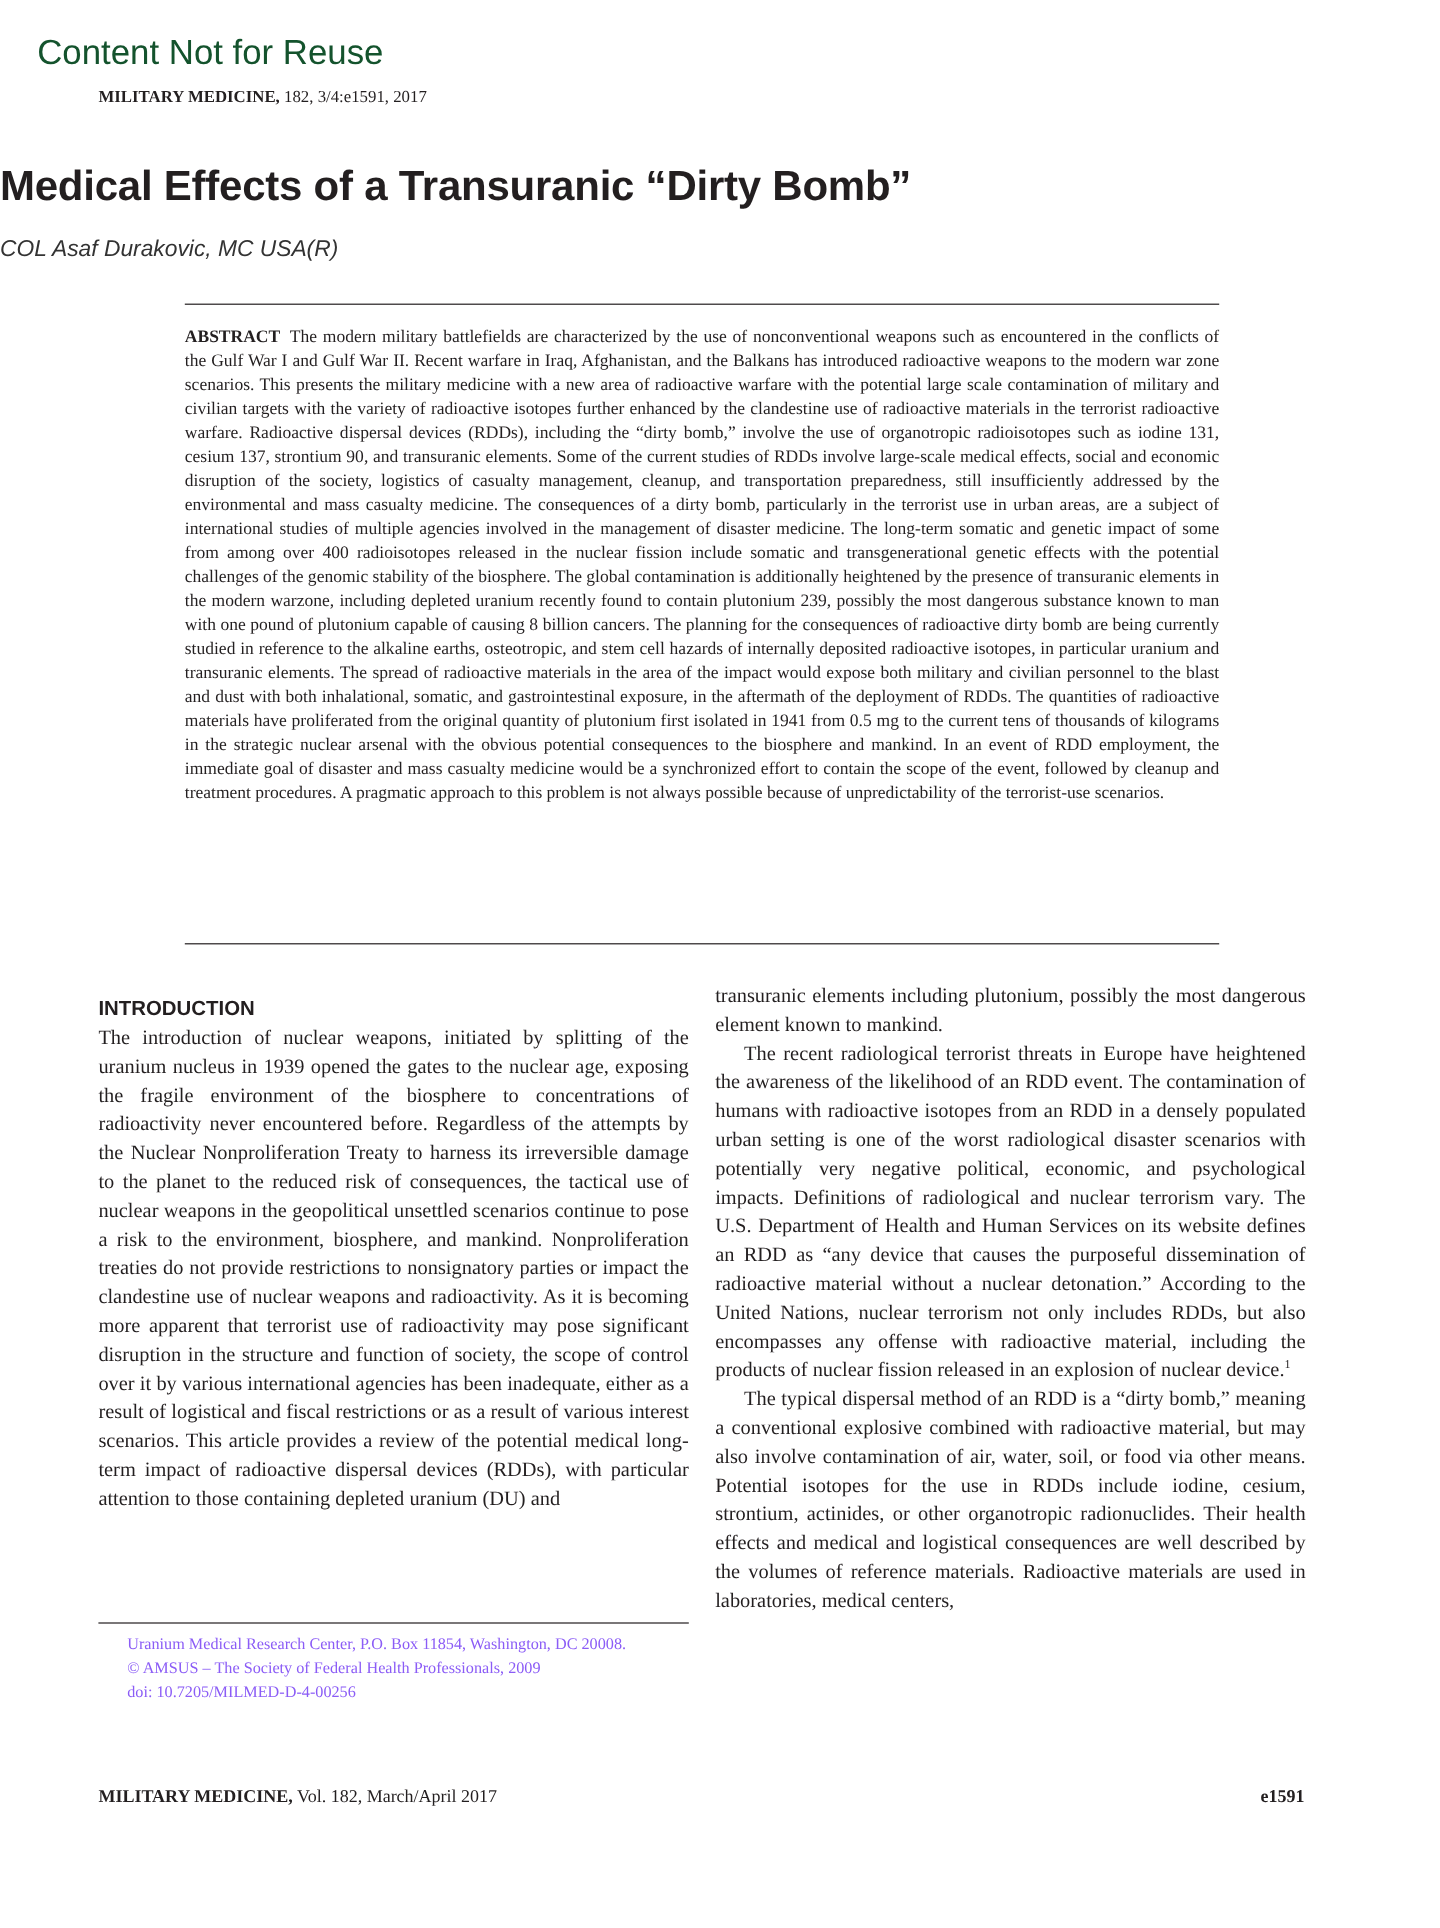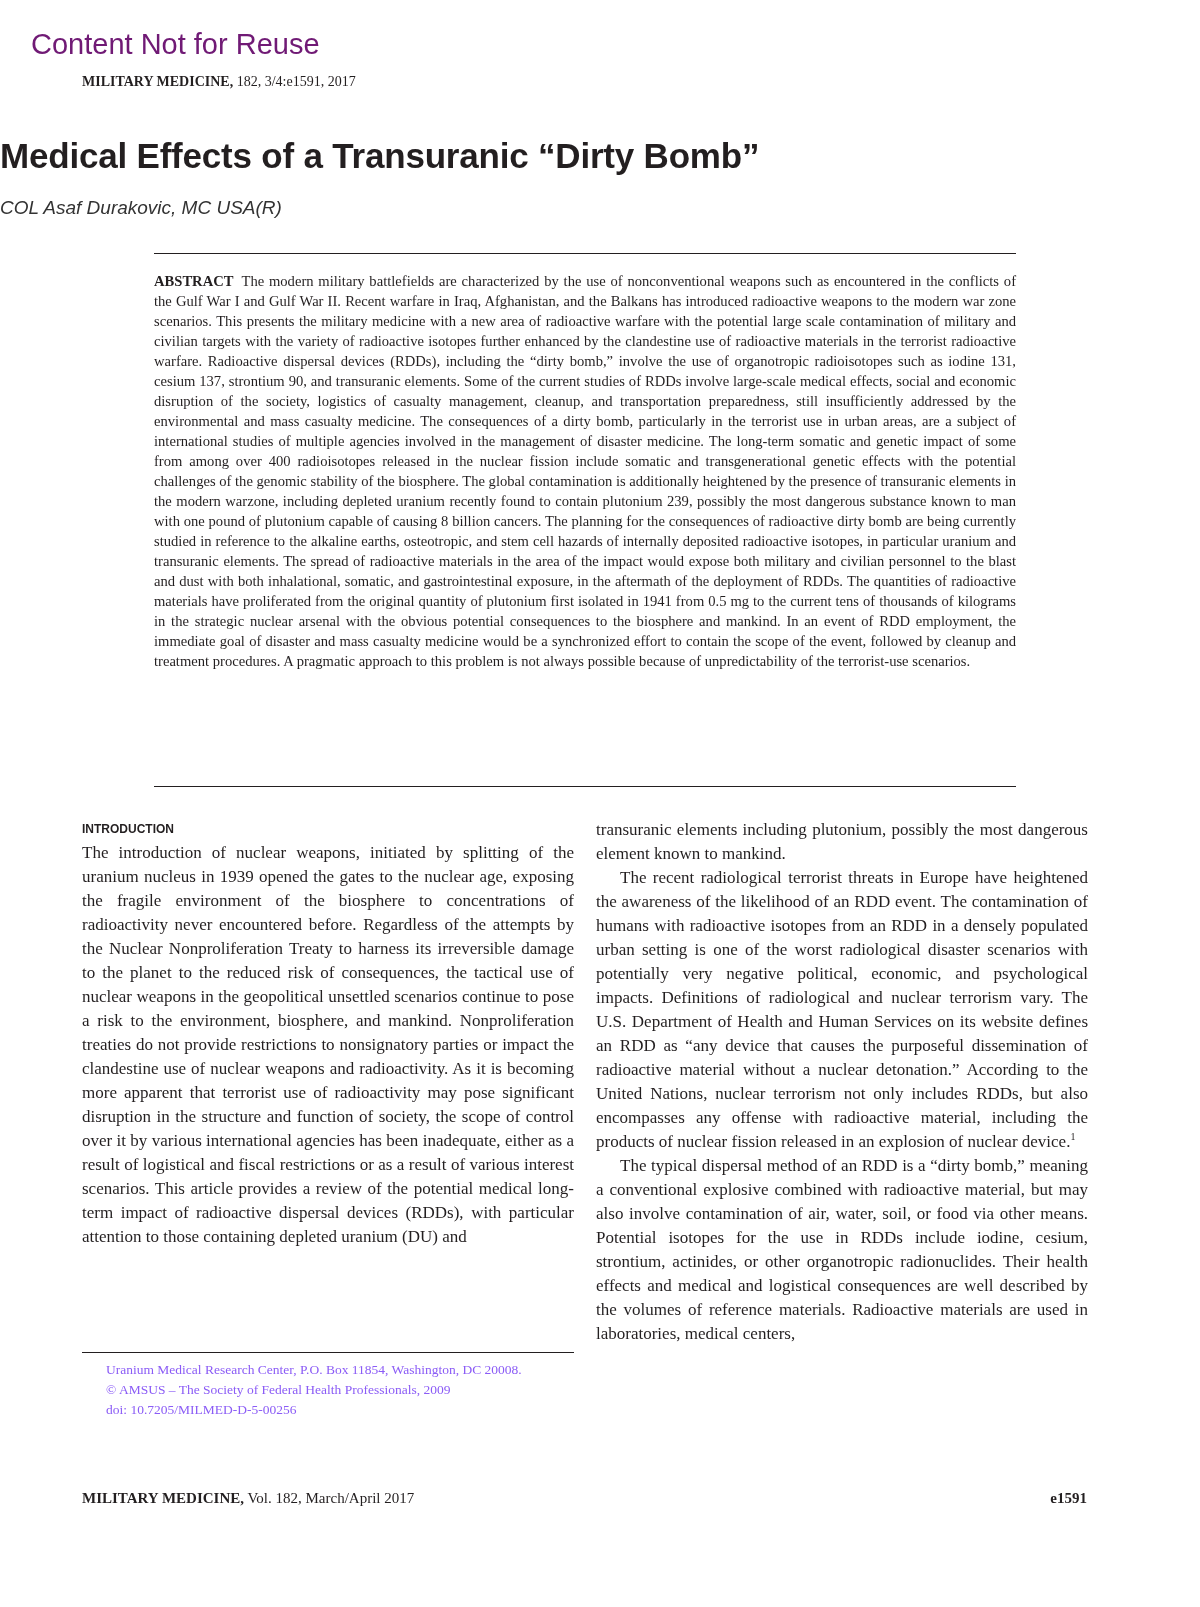--- a/index.html
+++ b/index.html
@@ -1,30 +1,30 @@
 <!DOCTYPE html>
 <html><head>
   <meta charset="utf-8">
   <style>
     html, body { margin: 0; padding: 0; background: #ffffff; }
     body { width: 1200px; height: 1607px; position: relative; overflow: hidden; color: #231f20; }
-    .watermark { position: absolute; left: 31px; top: 28px; font-family: "Liberation Sans", sans-serif; font-size: 29px; color: #701a75; }
+    .watermark { position: absolute; left: 31px; top: 28px; font-family: "Liberation Sans", sans-serif; font-size: 29px; color: #14532d; }
     .running-head { position: absolute; left: 82px; top: 74px; font-family: "Liberation Serif", serif; font-size: 14px; }
     .running-head b { font-weight: bold; }
     .title { position: absolute; left: 0; width: 1170px; top: 136px; font-family: "Liberation Sans", sans-serif; font-weight: bold; font-size: 35px; letter-spacing: -0.2px; }
     .author { position: absolute; left: 0; width: 1170px; top: 197px; text-align: left; font-family: "Liberation Sans", sans-serif; font-style: italic; font-size: 19px; color: #333; }
     .rule { position: absolute; height: 0; border-top: 1.5px solid #231f20; }
     .abstract { position: absolute; left: 154px; width: 862px; top: 271px; font-family: "Liberation Serif", serif; font-size: 14.6px; line-height: 20px; text-align: justify; hyphens: auto; }
     .abstract .lbl { font-weight: bold; margin-right: 8px; }
     .col { position: absolute; top: 818px; width: 492px; font-family: "Liberation Serif", serif; font-size: 17px; line-height: 24px; text-align: justify; hyphens: auto; }
     .col.left { left: 82px; }
     .col.right { left: 596px; }
     .col p { margin: 0; }
     .col p.indent { text-indent: 24px; }
-    .section-head { font-family: "Liberation Sans", sans-serif; font-weight: bold; font-size: 12px; line-height: 22px; margin: 0 0 1px 0; }
+    .section-head { font-family: "Liberation Sans", sans-serif; font-weight: bold; font-size: 17px; line-height: 22px; margin: 12px 0 1px 0; }
     sup { font-size: 10px; line-height: 0; }
     .footnotes { position: absolute; left: 82px; width: 492px; top: 1360px; font-family: "Liberation Serif", serif; font-size: 13.5px; line-height: 20px; color: #8b5cf6; }
     .footnotes p { margin: 0; text-align: justify; }
     .footnotes p.indent { text-indent: 24px; }
     .page-foot { position: absolute; left: 82px; width: 1005px; top: 1490px; font-family: "Liberation Serif", serif; font-size: 15px; display: flex; justify-content: space-between; }
     .page-foot b { font-weight: bold; }
   </style>
 </head>
 <body>
 
@@ -54,19 +54,19 @@
   <p>transuranic elements including plutonium, possibly the most dangerous element known to mankind.</p>
   <p class="indent"><span>The recent radiological terrorist threats in Europe have heightened the awareness of the likelihood of an RDD event. The contamination of humans with radioactive isotopes from an RDD in a densely populated urban setting is one of the worst radiological disaster scenarios with potentially very negative political, economic, and psychological impacts. Definitions of radiological and nuclear terrorism vary. The U.S. Department of Health and Human Services on its website defines an RDD as “any device that causes the purposeful dissemination of radioactive material without a nuclear detonation.” According to the United Nations, nuclear terrorism not only includes RDDs, but also encompasses any offense with radioactive material, including the products of nuclear fission released in an explosion of nuclear device.</span><sup>1</sup></p>
   <p class="indent">The typical dispersal method of an RDD is a “dirty bomb,” meaning a conventional explosive combined with radioactive material, but may also involve contamination of air, water, soil, or food via other means. Potential isotopes for the use in RDDs include iodine, cesium, strontium, actinides, or other organotropic radionuclides. Their health effects and medical and logistical consequences are well described by the volumes of reference materials. Radioactive materials are used in laboratories, medical centers,</p>
 </div>
 
 <div class="rule" style="left:82px; width:492px; top:1352px; border-top-width:1px;"></div>
 
 <div class="footnotes">
   <p class="indent">Uranium Medical Research Center, P.O. Box 11854, Washington, DC 20008.</p>
   <p class="indent">© AMSUS – The Society of Federal Health Professionals, 2009</p>
-  <p class="indent">doi: 10.7205/MILMED-D-5-00256</p>
+  <p class="indent">doi: 10.7205/MILMED-D-4-00256</p>
 </div>
 
 <div class="page-foot">
   <span><b>MILITARY MEDICINE,</b><span> Vol. 182, March/April 2017</span></span>
   <b>e1591</b>
 </div>
 
 </body></html>

